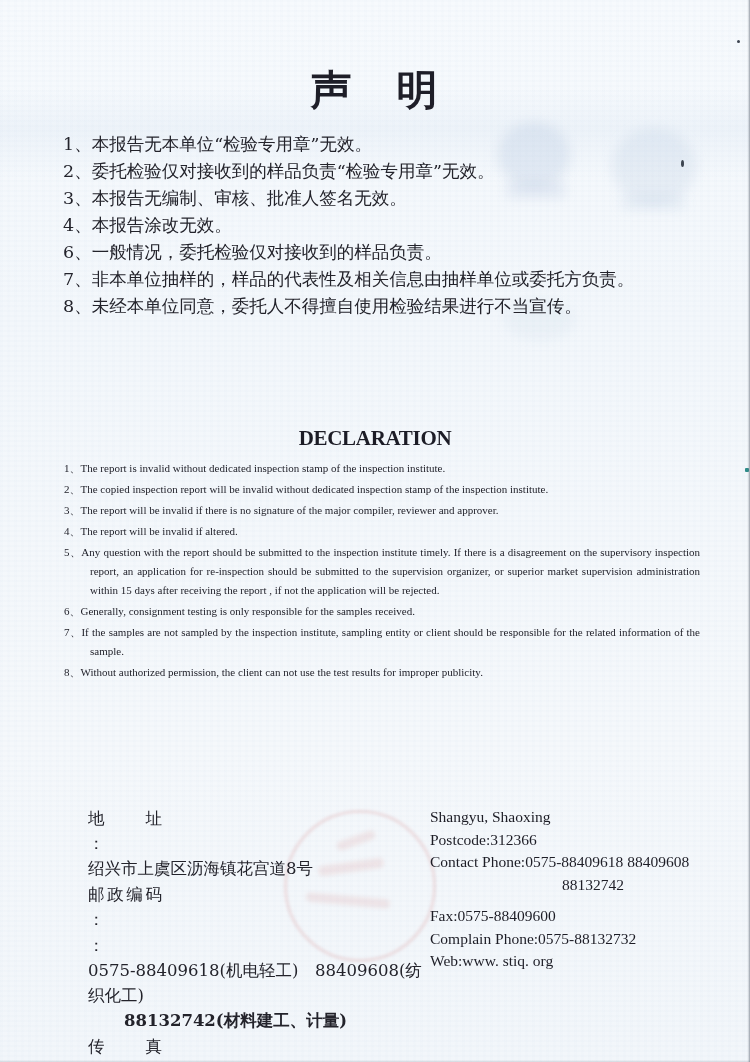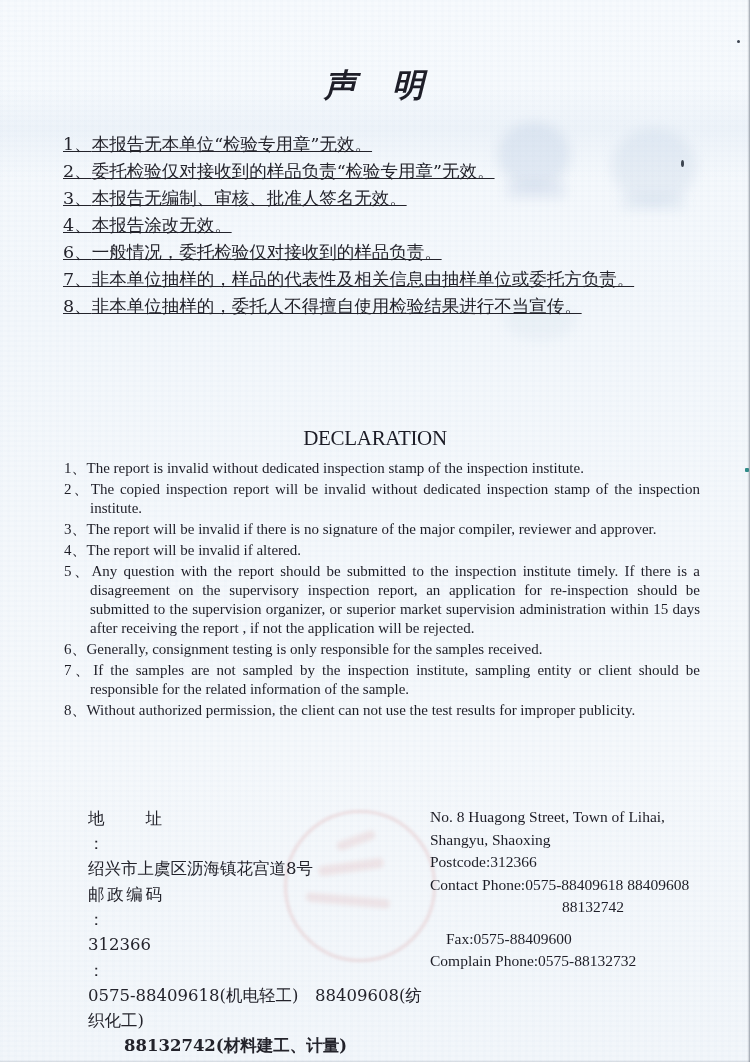--- a/index.html
+++ b/index.html
@@ -52,42 +52,41 @@
   .sm1{left:318px;top:862px;width:66px;height:10px;border-radius:5px;transform:rotate(-8deg);}
   .sm2{left:306px;top:896px;width:84px;height:9px;border-radius:5px;transform:rotate(5deg);}
   .sm3{left:336px;top:836px;width:40px;height:9px;border-radius:5px;transform:rotate(-20deg);}
   .speck{position:absolute;background:#3c4450;border-radius:50%;}
   .sp1{left:681px;top:160px;width:3px;height:7px;}
   .sp2{left:737px;top:40px;width:3px;height:3px;}
   .sp3{left:745px;top:468px;width:4px;height:4px;background:#2f8d8a;border-radius:1px;}
 
   .title{
     position:absolute;top:68px;left:0;width:100%;
-    text-align:center;font-size:32px;font-weight:700;
-    color:#1e1e28;letter-spacing:2px;line-height:1.1;font-style:italic;
+    text-align:center;font-size:41px;font-weight:700;
+    color:#1e1e28;letter-spacing:2px;line-height:1.1;
   }
   .zh-list{
     position:absolute;top:131px;left:63px;right:45px;
     font-size:17.5px;line-height:27px;color:#23232b;
   }
   .zh-item{
     padding-left:29px;text-indent:-29px;
     text-align:justify;
-    text-decoration:underline;
   }
   .num{display:inline;}
   .decl-title{
     position:absolute;top:426px;left:0;width:100%;
-    text-align:center;font-size:21px;font-weight:400;
+    text-align:center;font-size:21px;font-weight:700;
     letter-spacing:-0.3px;color:#1c1c26;
     font-family:"Liberation Serif","DejaVu Serif",serif;
   }
   .en-list{
     position:absolute;top:459px;left:64px;right:50px;
-    font-size:15px;line-height:19px;color:#1d1d26;
+    font-size:11px;line-height:19px;color:#1d1d26;
     font-family:"Liberation Serif","DejaVu Serif",serif;
   }
   .en-item{
     padding-left:26px;text-indent:-26px;
     margin-bottom:2px;text-align:justify;
   }
   .footer{
     position:absolute;top:806px;left:88px;right:36px;
     display:flex;
   }
@@ -103,21 +102,21 @@
   .f-colon{flex:none;margin-right:6px;}
   .f-val{flex:1;}
   .f-val2{padding-left:36px;font-weight:bold;}
   .footer-right{
     margin-left:4px;flex:1;
     font-size:15.5px;line-height:22.5px;color:#1d1d26;
     font-family:"Liberation Serif","DejaVu Serif",serif;
   }
   .fr-line{white-space:nowrap;}
   .fr-indent{padding-left:132px;}
-  .fr-gap{margin-top:9px;margin-left:16px;}
+  .fr-gap{margin-top:9px;}
 </style>
 </head>
 <body>
 
 <div class="sheet">
   <div class="texture"></div>
   <div class="band"></div>
 
   <div class="blob b1"></div>
   <div class="blob b2"></div>
@@ -134,21 +133,21 @@
 
   <div class="title">声　明</div>
 
   <div class="zh-list">
     <div class="zh-item"><span class="num">1、</span><span>本报告无本单位“检验专用章”无效。</span></div>
     <div class="zh-item"><span class="num">2、</span><span>委托检验仅对接收到的样品负责“检验专用章”无效。</span></div>
     <div class="zh-item"><span class="num">3、</span><span>本报告无编制、审核、批准人签名无效。</span></div>
     <div class="zh-item"><span class="num">4、</span><span>本报告涂改无效。</span></div>
     <div class="zh-item"><span class="num">6、</span><span>一般情况，委托检验仅对接收到的样品负责。</span></div>
     <div class="zh-item"><span class="num">7、</span><span>非本单位抽样的，样品的代表性及相关信息由抽样单位或委托方负责。</span></div>
-    <div class="zh-item"><span class="num">8、</span><span>非本单位抽样的，委托人不得擅自使用检验结果进行不当宣传。</span></div>
+    <div class="zh-item"><span class="num">8、</span><span>未经本单位同意，委托人不得擅自使用检验结果进行不当宣传。</span></div>
   </div>
 
   <div class="decl-title">DECLARATION</div>
 
   <div class="en-list">
     <div class="en-item"><span class="num">1、</span><span>The report is invalid without dedicated inspection stamp of the inspection institute.</span></div>
     <div class="en-item"><span class="num">2、</span><span>The copied inspection report will be invalid without dedicated inspection stamp of the inspection institute.</span></div>
     <div class="en-item"><span class="num">3、</span><span>The report will be invalid if there is no signature of the major compiler, reviewer and approver.</span></div>
     <div class="en-item"><span class="num">4、</span><span>The report will be invalid if altered.</span></div>
     <div class="en-item"><span class="num">5、</span><span>Any question with the report should be submitted to the inspection institute timely. If there is a disagreement on the supervisory inspection report, an application for re-inspection should be submitted to the supervision organizer, or superior market supervision administration within 15 days after receiving the report , if not the application will be rejected.</span></div>
@@ -160,21 +159,20 @@
   <div class="footer">
     <div class="footer-left">
       <div class="f-row">
         <span class="f-label">地址</span>
           <span class="f-colon">：</span>
         <span class="f-val">绍兴市上虞区沥海镇花宫道8号</span>
       </div>
       <div class="f-row">
         <span class="f-label">邮政编码</span>
           <span class="f-colon">：</span>
-        <span class="f-val">312366</span>
       </div>
       <div class="f-row">
           <span class="f-colon">：</span>
         <span class="f-val"><span>0575-88409618(机电轻工)　88409608(纺织化工)</span><span class="f-val2" style="display:block;">88132742(材料建工、计量)</span></span>
       </div>
       <div class="f-row">
         <span class="f-label">传真</span>
           <span class="f-colon">：</span>
       </div>
       <div class="f-row">
@@ -182,25 +180,25 @@
           <span class="f-colon">：</span>
         <span class="f-val">0575-88132732</span>
       </div>
       <div class="f-row">
         <span class="f-label">网址</span>
           <span class="f-colon">：</span>
         <span class="f-val">www.major.org</span>
       </div>
     </div>
     <div class="footer-right">
-      <div class="fr-line">No. 8 Huagong Street, Town of Lihai,</div>
       <div class="fr-line">Shangyu, Shaoxing</div>
       <div class="fr-line">Postcode:312366</div>
       <div class="fr-line">Contact Phone:0575-88409618 88409608</div>
       <div class="fr-line fr-indent">88132742</div>
       <div class="fr-line fr-gap">Fax:0575-88409600</div>
       <div class="fr-line">Complain Phone:0575-88132732</div>
+      <div class="fr-line">Web:www. stiq. org</div>
     </div>
   </div>
 
   <div class="edge-right"></div>
   <div class="edge-bottom"></div>
 </div>
 
 </body></html>

